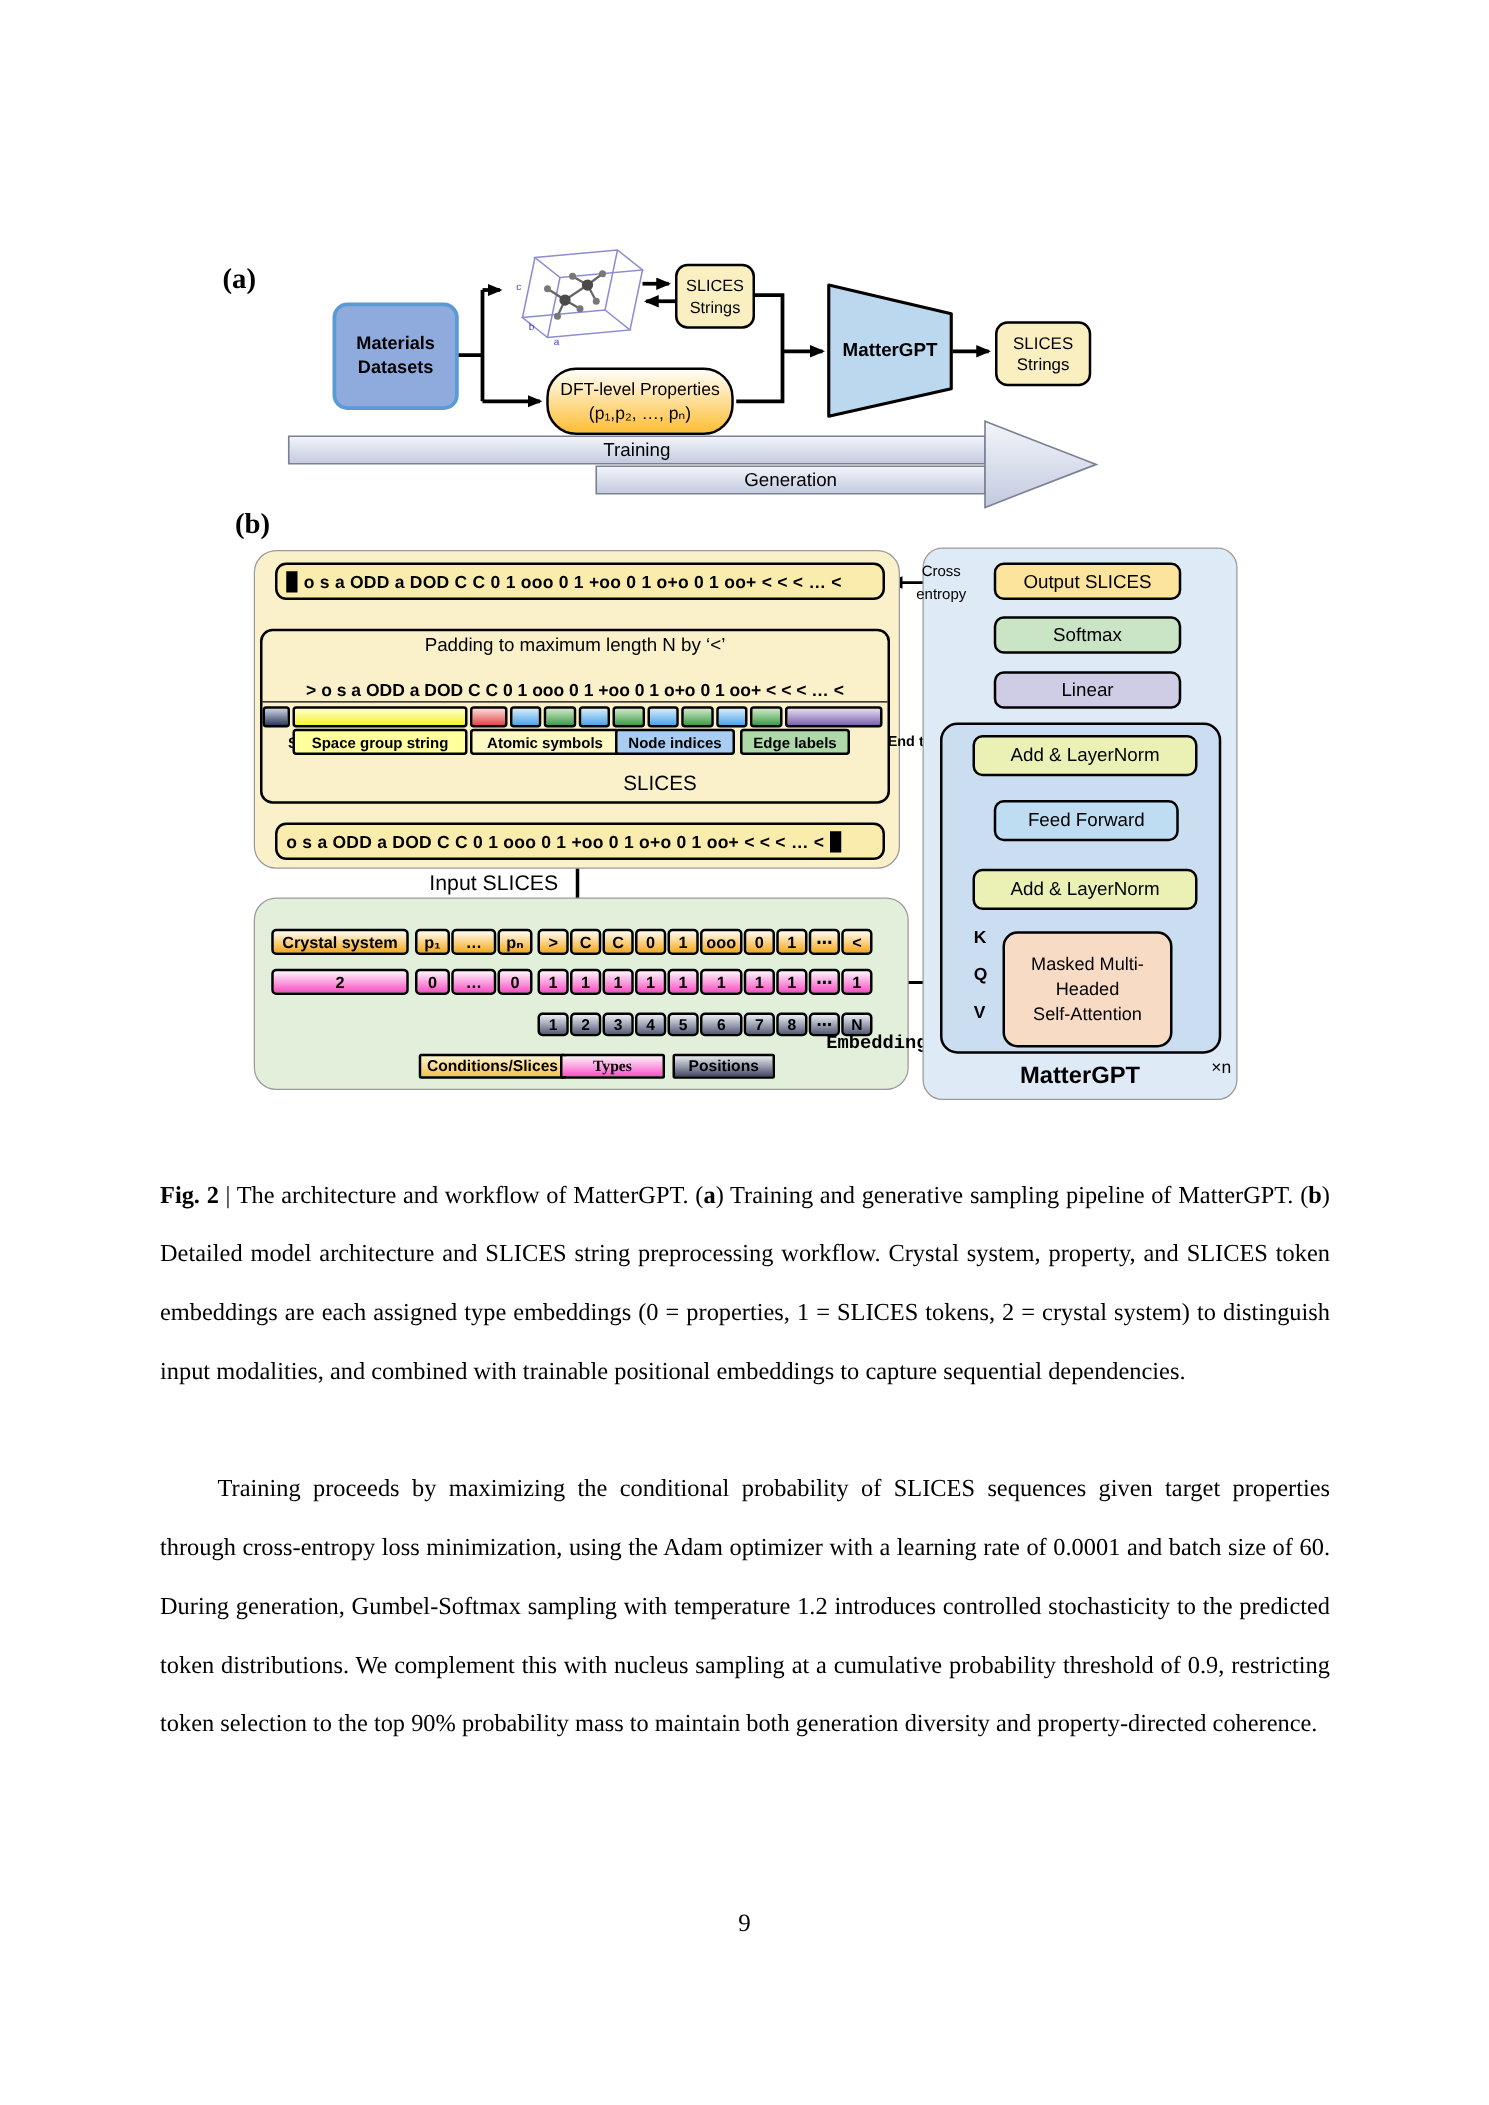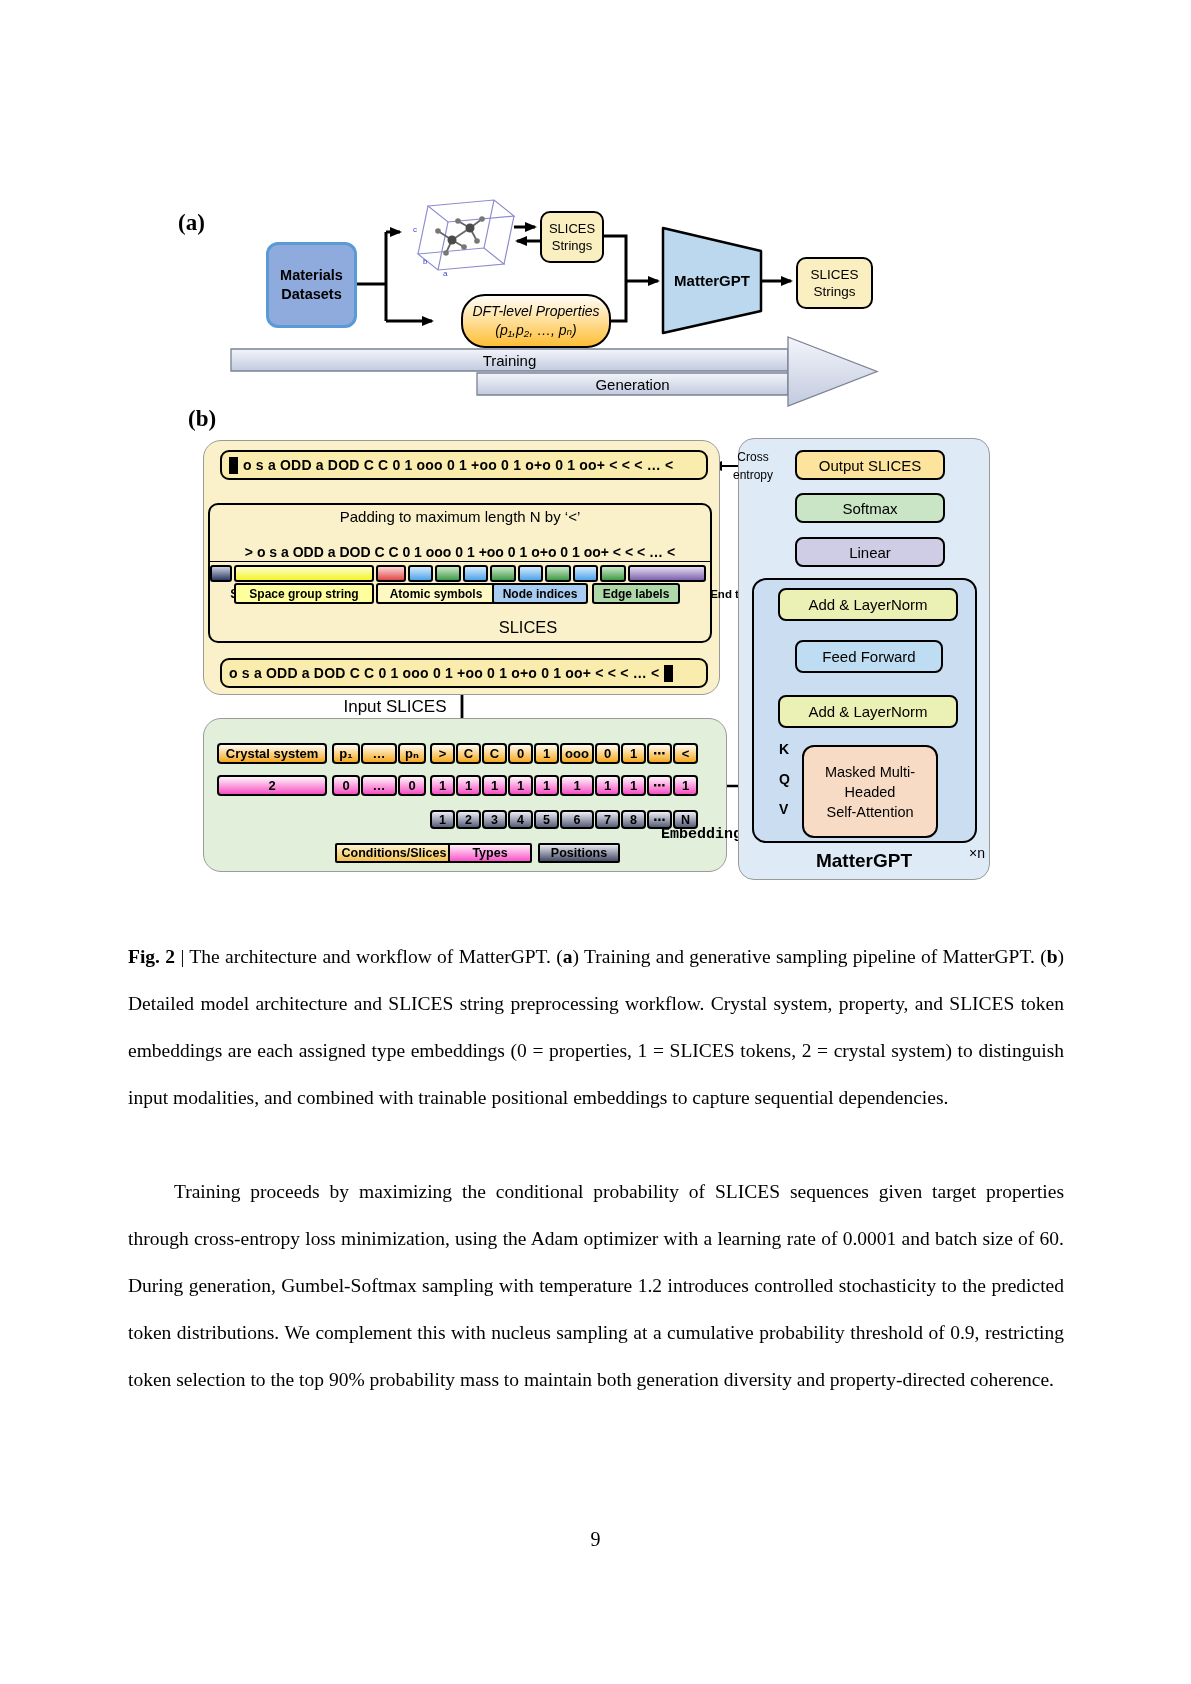--- a/index.html
+++ b/index.html
@@ -10,25 +10,25 @@
   
   .panel-label { font-family:"Liberation Serif","DejaVu Serif",serif; font-weight:bold; font-size:23px; }
   .ypanel { left:203px; top:440px; width:517px; height:255px; background:#FAF1CB; border:1.5px solid #9a9a9a; border-radius:18px; }
   .gpanel { left:203px; top:718px; width:524px; height:154px; background:#E2EFDA; border:1.5px solid #9a9a9a; border-radius:18px; }
   .bpanel { left:738px; top:438px; width:252px; height:442px; background:#DEEAF6; border:1.5px solid #9a9a9a; border-radius:16px; }
   .binner { left:752px; top:578px; width:225px; height:265px; background:#CBDDF1; border:2.5px solid #000; border-radius:14px; }
   .innerbox { left:208px; top:503px; width:504px; height:140px; border:2.5px solid #000; border-radius:10px; }
 
   
   .abox { display:flex; flex-direction:column; align-items:center; justify-content:center; text-align:center; border:2.5px solid #000; }
-  .materials { left:266px; top:242px; width:91px; height:86px; background:#8FAADC; border:3px solid #5B9BD5; border-radius:12px; font-size:14.5px; font-weight:bold; line-height:19px; }
+  .materials { left:266px; top:242px; width:101px; height:86px; background:#8FAADC; border:3px solid #5B9BD5; border-radius:12px; font-size:14.5px; font-weight:bold; line-height:19px; }
   .slicesbox { background:#FAEFC0; border-radius:10px; font-size:13px; line-height:17px; }
   .slices-top { left:540px; top:211px; width:64px; height:52px; }
   .slices-right { left:796px; top:257px; width:77px; height:52px; font-size:13.5px; }
-  .dftbox { left:461px; top:294px; width:150px; height:54px; background:linear-gradient(#FFFEF8,#FEBE36); border-radius:24px; font-size:14px; line-height:19px;font-style:italic; }
+  .dftbox { left:437px; top:294px; width:150px; height:54px; background:linear-gradient(#FFFEF8,#FEBE36); border-radius:24px; font-size:14px; line-height:19px; }
   .trap-label { left:663px; top:272px; width:98px; text-align:center; font-size:15px; font-weight:bold; }
   .arrow-label { display:flex; align-items:center; justify-content:center; font-size:15px; }
   .training-label { left:231px; top:349px; width:557px; height:22px; }
   .generation-label { left:477px; top:373px; width:311px; height:22px; }
 
   
   .strbox { left:220px; width:488px; height:30px; background:#FAECAC; border:2.5px solid #000; border-radius:9px; display:flex; align-items:center; padding:0 7px; font-size:14px; font-weight:600; letter-spacing:.2px; white-space:nowrap; }
   .cursor { display:inline-block; width:9px; height:17px; background:#000; flex:none; }
   .cursor.lead { margin-right:5px; } .cursor.trail { margin-left:5px; }
   .padnote { left:212px; top:508px; width:496px; text-align:center; font-size:15px; font-weight:500; }
@@ -298,21 +298,21 @@
       <span class="cell">4</span>
       <span class="cell">5</span>
       <span class="cell">6</span>
       <span class="cell">7</span>
       <span class="cell">8</span>
       <span class="cell">⋯</span>
       <span class="cell">N</span>
     </div>
 
   <div class="abs lg lg-cond">Conditions/Slices</div>
-  <div class="abs lg lg-types" style="background:linear-gradient(#FFF0FA,#FA53C9);">Types</div>
+  <div class="abs lg lg-types" style="background:linear-gradient(#FFF0FA,#FA53C9);font-family:Liberation Serif, serif;">Types</div>
   <div class="abs lg lg-pos">Positions</div>
   <div class="abs lg lg-embed lbl-plain" style="border:none;">Embedding</div>
 
   <div class="abs bpanel"></div>
   <div class="abs xent" style="left:718px;top:450px;width:70px;">Cross</div>
   <div class="abs xent" style="left:714px;top:468px;width:78px;">entropy</div>
 
   <div class="abs gbox g-output">Output SLICES</div>
   <div class="abs gbox g-softmax">Softmax</div>
   <div class="abs gbox g-linear">Linear</div>

